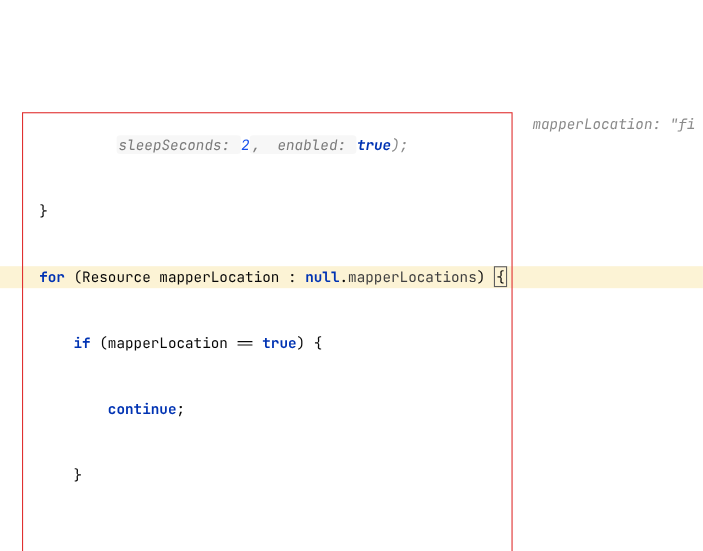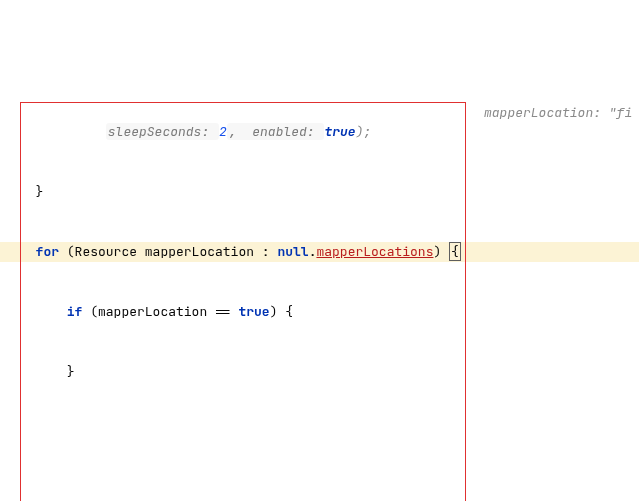--- a/index.html
+++ b/index.html
@@ -12,21 +12,21 @@
     width: 639px;
     height: 501px;
     overflow: hidden;
     white-space: pre;
   }
   .editor { padding-top: 2px; position: relative; }
   .line { height: 20px; padding-left: 20px; }
   .kw { color: #0033b3; font-weight: bold; }
   .kwthis { color: #0033b3; font-weight: bold; }
   .num { color: #1750eb; }
-  .field { color: #b91c1c; text-decoration: underline; }
+  .field { color: #404040; }
   .hint { color: #8a8a8a; font-style: italic; }
   .paramhint { color: #7a7a7a; font-style: italic; background: rgba(0,0,0,0.03); padding: 0 2px; border-radius: 3px; }
   .caret { border: 1px solid #5e5e5e; padding: 0 1px; }
   .hl-for { background: #fcf3d5; display: block; width: 100%; }
   .redbox {
     position: absolute;
     left: 20px; top: 22px;
     width: 446px; height: 413px;
     border: 1px solid #e03030;
     pointer-events: none;
@@ -41,20 +41,21 @@
 </head>
 <body>
 
 
 
 <div class="editor">
   <div class="line hint">           <span class="paramhint">sleepSeconds: </span><span class="num">2</span><span class="paramhint">,  enabled: </span><span class="kw">true</span><span>);</span></div>
   <div class="line"><span>  }</span></div>
   <div class="line hl-for">  <span class="kw">for</span><span> (Resource mapperLocation : </span><span class="kwthis">null</span><span>.</span><span class="field">mapperLocations</span><span>) </span><span class="caret">{</span></div>
   <div class="line">      <span class="kw">if</span><span> (mapperLocation == </span><span class="kw">true</span><span>) {</span></div>
+  <div class="line">          <span class="kw">continue</span><span>;</span></div>
   <div class="line">      <span>}</span></div>
   <div class="line"> </div>
   
   
   
   
   
   
   
   

